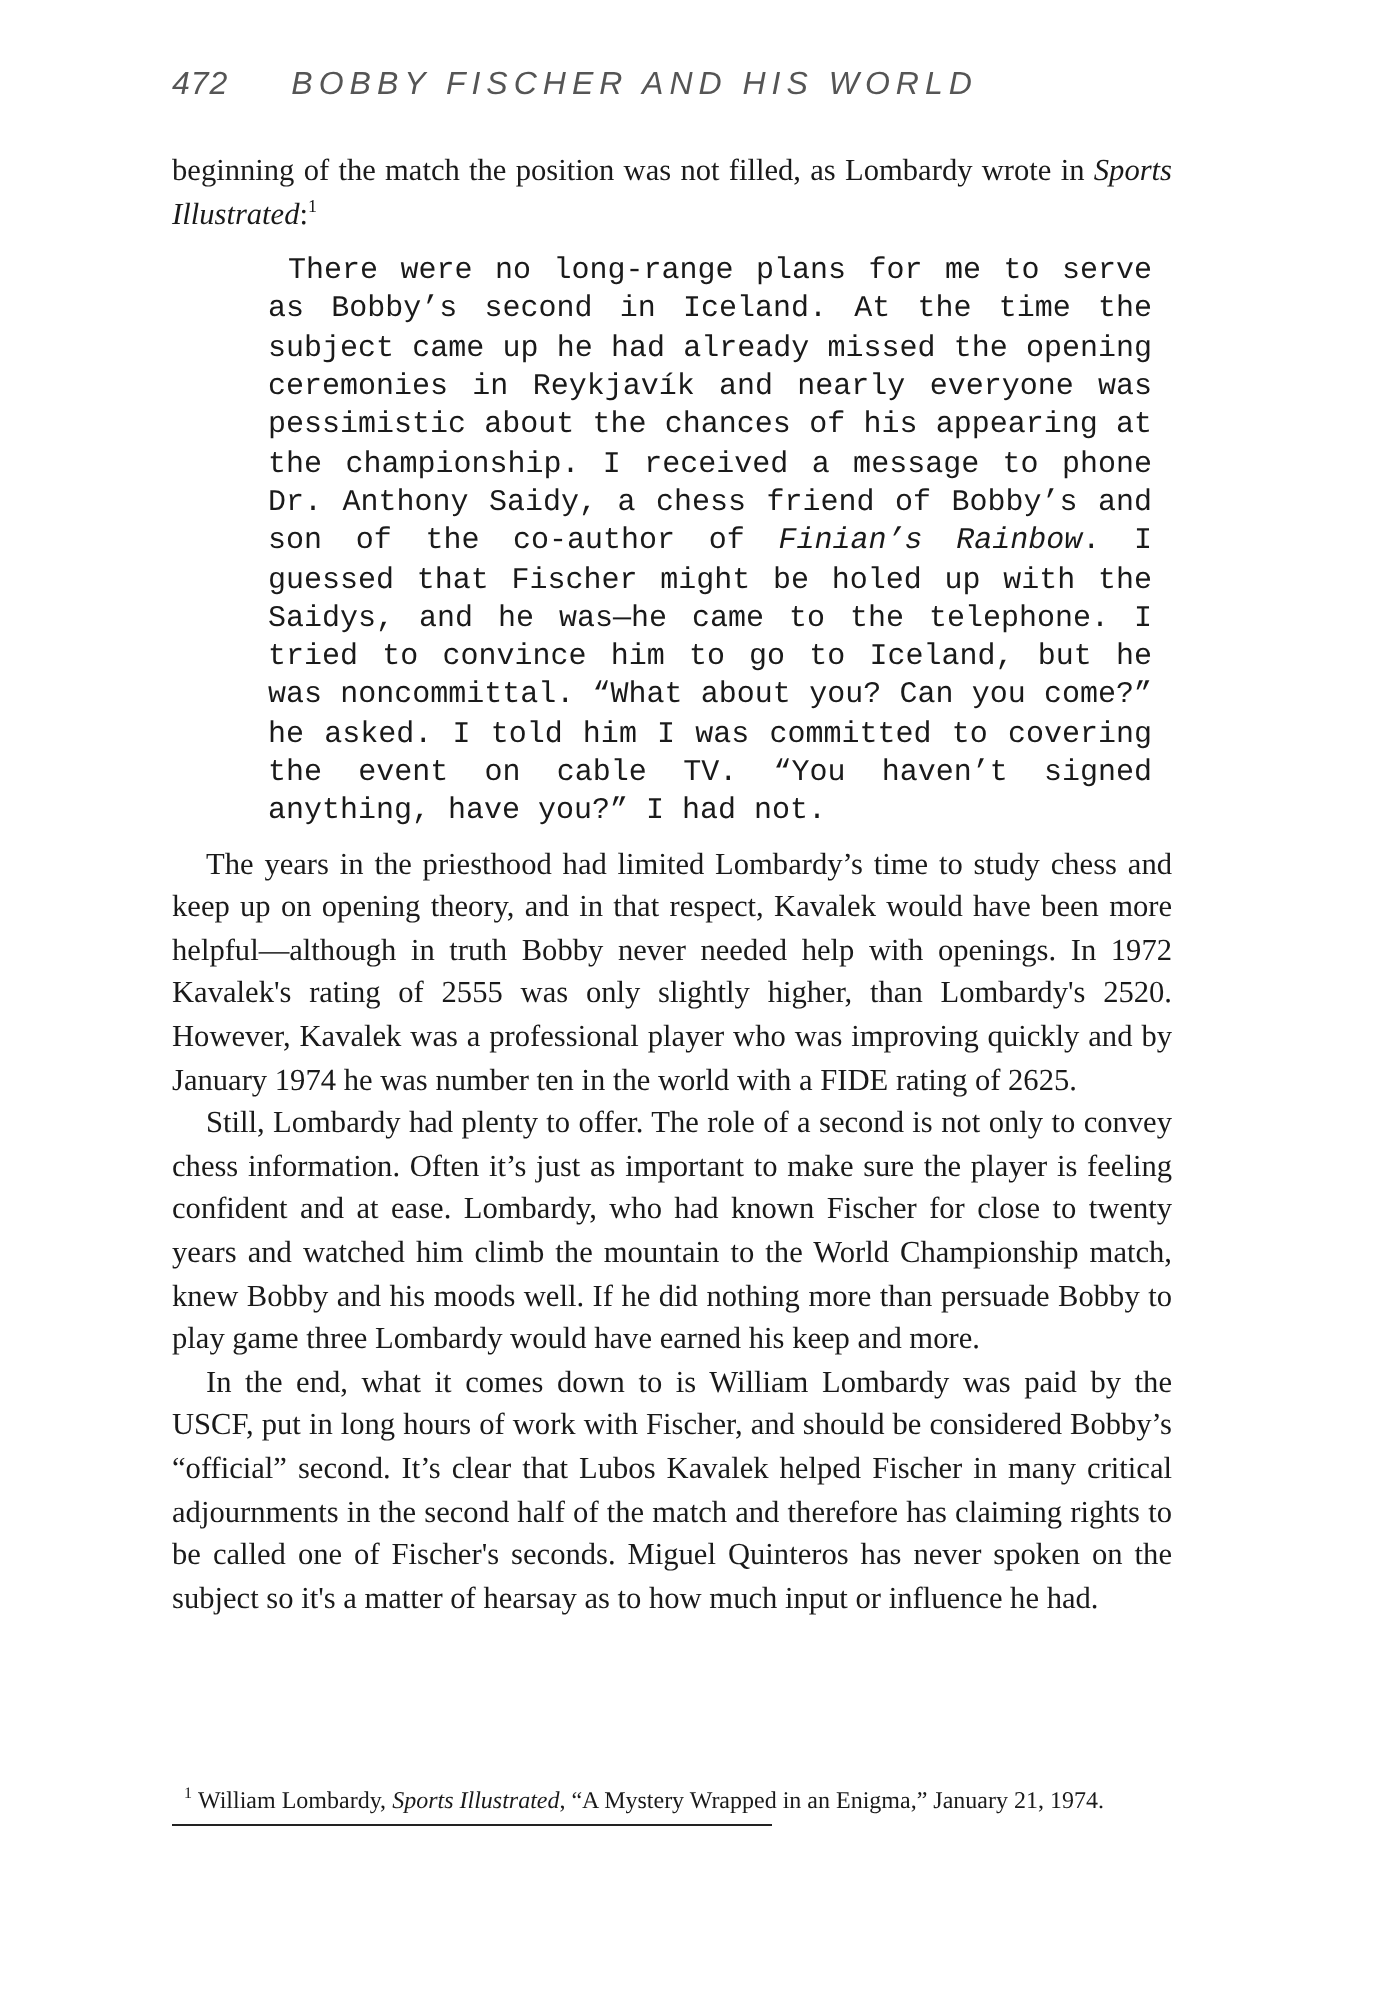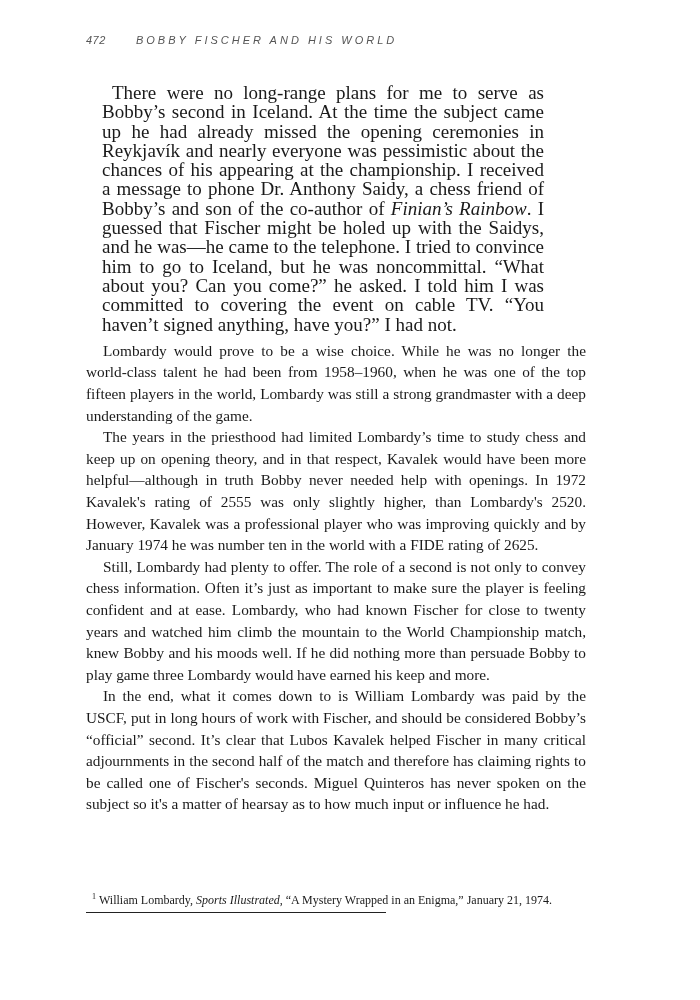--- a/index.html
+++ b/index.html
@@ -14,21 +14,21 @@
       overflow: hidden;
       font-family: "Liberation Serif", "DejaVu Serif", serif;
       color: #1a1a1a;
     }
     .running-head {
       position: absolute;
       top: 34px;
       left: 86px;
       font-family: "Liberation Sans", "DejaVu Sans", sans-serif;
       font-style: italic;
-      font-size: 11px;
+      font-size: 16px;
       letter-spacing: 3px;
       color: #555;
     }
     .running-head .page-num {
       letter-spacing: 0.5px;
       margin-right: 24px;
     }
     .body-text {
       position: absolute;
       top: 75px;
@@ -39,25 +39,26 @@
       text-align: justify;
     }
     .body-text p {
       margin: 0;
       text-indent: 17px;
     }
     .body-text p.no-indent {
       text-indent: 0;
     }
     .blockquote {
-      margin: 8px 0 6px 16px;
+      margin: 8px 0 6px 48px;
       width: 442px;
-      font-size: 19px;
+      font-size: 15px;
       line-height: 19.3px;
       text-align: justify;
+      font-family: Liberation Mono, monospace;
     }
     .blockquote p {
       margin: 0;
       text-indent: 10px;
     }
     sup {
       font-size: 9px;
       line-height: 0;
       vertical-align: super;
     }
@@ -83,28 +84,30 @@
   </style>
 </head>
 <body>
 
 <div class="running-head">
   <span class="page-num">472</span>
   <span>BOBBY FISCHER AND HIS WORLD</span>
 </div>
 
 <div class="body-text">
+  <p class="no-indent">
+    <span>beginning of the match the position was not filled, as Lombardy wrote in </span><em>Sports Illustrated</em><span>:</span><sup>1</sup>
+  </p>
 
   <div class="blockquote">
     <p>
       <span>There were no long-range plans for me to serve as Bobby’s second in Iceland. At the time the subject came up he had already missed the opening ceremonies in Reykjavík and nearly everyone was pessimistic about the chances of his appearing at the championship. I received a message to phone Dr. Anthony Saidy, a chess friend of Bobby’s and son of the co-author of </span><em>Finian’s Rainbow</em><span>. I guessed that Fischer might be holed up with the Saidys, and he was—he came to the telephone. I tried to convince him to go to Iceland, but he was noncommittal. “What about you? Can you come?” he asked. I told him I was committed to covering the event on cable TV. “You haven’t signed anything, have you?” I had not.</span>
     </p>
   </div>
 
-  <p>Lombardy would prove to be a wise choice. While he was no longer the world-class talent he had been from 1958–1960, when he was one of the top fifteen players in the world, Lombardy was still a strong grandmaster with a deep understanding of the game.</p>
   <p>The years in the priesthood had limited Lombardy’s time to study chess and keep up on opening theory, and in that respect, Kavalek would have been more helpful—although in truth Bobby never needed help with openings. In 1972 Kavalek's rating of 2555 was only slightly higher, than Lombardy's 2520. However, Kavalek was a professional player who was improving quickly and by January 1974 he was number ten in the world with a FIDE rating of 2625.</p>
   <p>Still, Lombardy had plenty to offer. The role of a second is not only to convey chess information. Often it’s just as important to make sure the player is feeling confident and at ease. Lombardy, who had known Fischer for close to twenty years and watched him climb the mountain to the World Championship match, knew Bobby and his moods well. If he did nothing more than persuade Bobby to play game three Lombardy would have earned his keep and more.</p>
   <p>In the end, what it comes down to is William Lombardy was paid by the USCF, put in long hours of work with Fischer, and should be considered Bobby’s “official” second. It’s clear that Lubos Kavalek helped Fischer in many critical adjournments in the second half of the match and therefore has claiming rights to be called one of Fischer's seconds. Miguel Quinteros has never spoken on the subject so it's a matter of hearsay as to how much input or influence he had.</p>
 </div>
 
 <div class="footnote-rule"></div>
 <div class="footnote">
   <sup>1</sup><span>William Lombardy, </span><em>Sports Illustrated</em><span>, “A Mystery Wrapped in an Enigma,” January 21, 1974.</span>
 </div>
 

